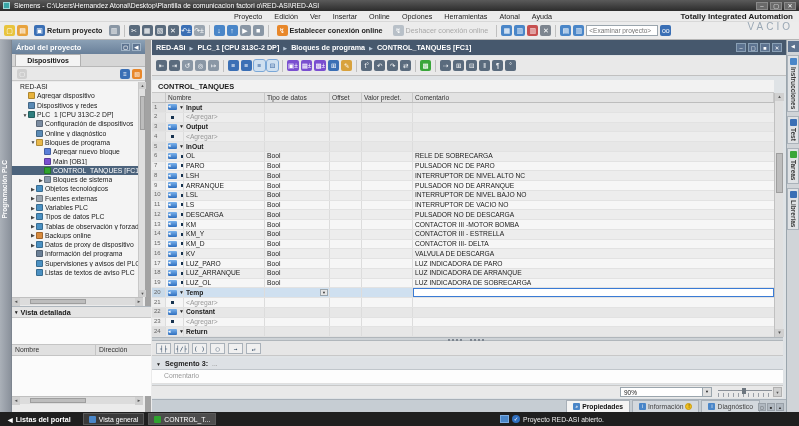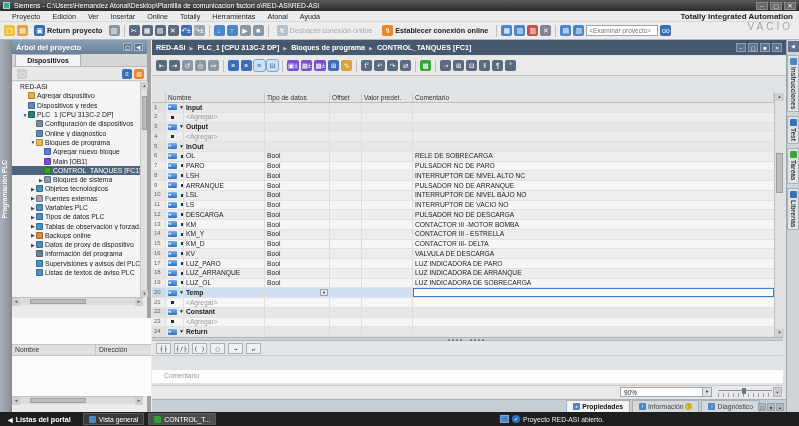--- a/index.html
+++ b/index.html
@@ -10,21 +10,21 @@
   .titlebar { position:absolute; left:0; top:0; width:799px; height:11px;
     background:linear-gradient(#5a5a5a,#2c2c2c); color:#fff; display:flex; align-items:center; padding:0 3px; }
   .appico { width:7px; height:7px; background:#3aa6a6; border:1px solid #9fd8d8; margin-right:4px; flex:none; }
   .titletext { font-size:6.8px; white-space:nowrap; overflow:hidden; flex:1; }
   .winctl { display:flex; gap:2px; }
   .winctl span { width:12px; height:8px; background:#6a6a6a; border:1px solid #8a8a8a; color:#fff;
     font-size:6px; line-height:7px; text-align:center; }
 
   
   .menubar { position:absolute; left:0; top:11px; width:780px; height:11px; background:#ececec;
-    border-bottom:1px solid #d8d8d8; display:flex; align-items:center; padding-left:6px; }
+    border-bottom:1px solid #d8d8d8; display:flex; align-items:center; padding-left:6px;justify-content:center; }
   .menu-item { padding:0 6px; font-size:7.2px; color:#222; }
 
   
   .brand { position:absolute; right:6px; top:12px; text-align:right; z-index:6; pointer-events:none; }
   .brand .l1 { font-size:8px; font-weight:bold; color:#1d1d1d; }
   .brand .l2 { font-size:10px; color:#9aa8b5; letter-spacing:3px; }
 
   
   .toolbar { position:absolute; left:0; top:22px; width:799px; height:18px; background:#ececec;
     border-bottom:1px solid #b5b5b5; display:flex; align-items:center; padding-left:4px; gap:2px; }
@@ -38,21 +38,21 @@
     color:#888; padding:0 2px; }
 
   
   .leftrail { position:absolute; left:0; top:40px; width:12px; height:372px;
     background:linear-gradient(90deg,#aab0b8,#8a919b); border-right:1px solid #7d858f; }
   .leftrail .vtxt { position:absolute; top:120px; left:1px; writing-mode:vertical-rl;
     transform:rotate(180deg); font-size:6.5px; font-weight:bold; color:#fff; white-space:nowrap; }
 
   
   .projpanel { position:absolute; left:12px; top:40px; width:139px; height:372px; background:#ebebeb;
-    border-right:4px solid #a3a3a3; }
+    border-right:6px solid #a3a3a3; }
   .panelhdr { height:14px; background:linear-gradient(#8ba0b5,#69809a); color:#fff; font-weight:bold;
     font-size:7.4px; display:flex; align-items:center; padding:0 4px; }
   .panelhdr .sp { flex:1; }
   .panelhdr .hbtn { width:9px; height:8px; background:#5d7390; border:1px solid #9fb2c5; color:#fff;
     font-size:5px; line-height:7px; text-align:center; margin-left:2px; }
   .tabrow { height:13px; background:#d6d6d6; border-bottom:1px solid #b8b8b8; display:flex; align-items:flex-end; }
   .devtab { width:66px; height:12px; background:#f4f4f4; border:1px solid #b0b0b0; border-bottom:none;
     font-size:7px; font-weight:bold; text-align:center; line-height:12px; margin-left:3px; }
   .minibar { height:14px; background:#e8e8e8; border-bottom:1px solid #c8c8c8; display:flex;
     align-items:center; padding:0 3px; }
@@ -222,21 +222,21 @@
         <span>✕</span>
       </span>
   </div>
 
   <div class="menubar">
       <span class="menu-item">Proyecto</span>
       <span class="menu-item">Edición</span>
       <span class="menu-item">Ver</span>
       <span class="menu-item">Insertar</span>
       <span class="menu-item">Online</span>
-      <span class="menu-item">Totally</span>
+      <span class="menu-item">Opciones</span>
       <span class="menu-item">Herramientas</span>
       <span class="menu-item">Atonal</span>
       <span class="menu-item">Ayuda</span>
     </div>
 
   <div class="brand">
     <div class="l1">Totally Integrated Automation</div>
     <div class="l2">VACIO</div>
   </div>
 
@@ -254,27 +254,27 @@
       <span class="tico" style="background-color: rgb(90, 107, 125);">▧</span>
       <span class="tico" style="background-color: rgb(90, 107, 125);">✕</span>
       <span class="tico" style="background-color: rgb(58, 111, 181);">↶±</span>
       <span class="tico" style="background-color: rgb(154, 165, 176);">↷±</span>
       <span class="tb-sep"></span>
       <span class="tico" style="background-color: rgb(74, 134, 200);">↓</span>
       <span class="tico" style="background-color: rgb(74, 134, 200);">↑</span>
       <span class="tico" style="background-color: rgb(138, 151, 165);">▶</span>
       <span class="tico" style="background-color: rgb(138, 151, 165);">■</span>
       <span class="tb-sep"></span>
+      <span class="tbtn">
+        <span class="tico" style="background-color: rgb(232, 135, 42);">↯</span>
+        <span class="lbl">Establecer conexión online</span>
+      </span>
       <span class="tbtn disabled">
         <span class="tico" style="background-color: rgb(184, 192, 200);">↯</span>
         <span class="lbl">Deshacer conexión online</span>
-      </span>
-      <span class="tbtn">
-        <span class="tico" style="background-color: rgb(232, 135, 42);">↯</span>
-        <span class="lbl">Establecer conexión online</span>
       </span>
       <span class="tb-sep"></span>
       <span class="tico" style="background-color: rgb(74, 134, 200);">▦</span>
       <span class="tico" style="background-color: rgb(74, 134, 200);">▥</span>
       <span class="tico" style="background-color: rgb(199, 80, 80);">▥</span>
       <span class="tico" style="background-color: rgb(125, 133, 143);">✕</span>
       <span class="tb-sep"></span>
       <span class="tico" style="background-color: rgb(74, 134, 200);">▤</span>
       <span class="tico" style="background-color: rgb(74, 134, 200);">▥</span>
       <input class="tb-input" placeholder="&lt;Examinar proyecto&gt;" style="">
@@ -409,20 +409,24 @@
       </div>
     <div class="vscroll">
       <span class="arr" style="top:0">▲</span>
       <div class="thumb"></div>
       <span class="arr" style="bottom:0">▼</span>
     </div>
     <div class="hscroll" style="top:257px">
       <span class="arr" style="left:0">◄</span>
       <div class="thumb"></div>
       <span class="arr" style="right:0">►</span>
+    </div>
+    <div class="vistahdr">
+      <span style="font-size:5px">▾</span>
+      <span>Vista detallada</span>
     </div>
     <div class="vistabody">
       <div class="vcols">
         <div>Nombre</div>
         <div>Dirección</div>
       </div>
     </div>
     <div class="hscroll" style="top:356px">
       <span class="arr" style="left:0">◄</span>
       <div class="thumb"></div>
@@ -473,20 +477,21 @@
         <span class="tb-sep"></span>
         <span class="eico" style="background-color: rgb(58, 166, 58);">▩</span>
         <span class="tb-sep"></span>
         <span class="eico" style="background-color: rgb(90, 107, 125);">⇢</span>
         <span class="eico" style="background-color: rgb(90, 107, 125);">⊞</span>
         <span class="eico" style="background-color: rgb(90, 107, 125);">⊟</span>
         <span class="eico" style="background-color: rgb(90, 107, 125);">‖</span>
         <span class="eico" style="background-color: rgb(90, 107, 125);">¶</span>
         <span class="eico" style="background-color: rgb(90, 107, 125);">°</span>
       </div>
+    <div class="blocktitle">CONTROL_TANQUES</div>
     <div class="tblhdr">
         <div style="width: 14px;"></div>
         <div style="width: 99px;">Nombre</div>
         <div style="width: 65px;">Tipo de datos</div>
         <div style="width: 32px;">Offset</div>
         <div style="width: 51px;">Valor predet.</div>
         <div style="flex: 1 1 0%;">Comentario</div>
       </div>
     <div class="tblbody">
         <div class="row section">
@@ -786,20 +791,25 @@
       <span class="grip" style="left:318px"></span>
     </div>
     <div class="laddertb">
         <span class="lico">┤├</span>
         <span class="lico">┤/├</span>
         <span class="lico">( )</span>
         <span class="lico">▢</span>
         <span class="lico">→</span>
         <span class="lico">↵</span>
       </div>
+    <div class="seghdr">
+      <span class="tri">▼</span>
+      <span class="st">Segmento 3:</span>
+      <span class="dots">...</span>
+    </div>
     <div class="segcomment">Comentario</div>
     <div class="zoomrow">
       <div class="zoombox">
         <span>90%</span>
         <span class="zd">▼</span>
       </div>
       <div class="zoomslider">
         <span class="track"></span>
           <span class="knob"></span>
       </div>

